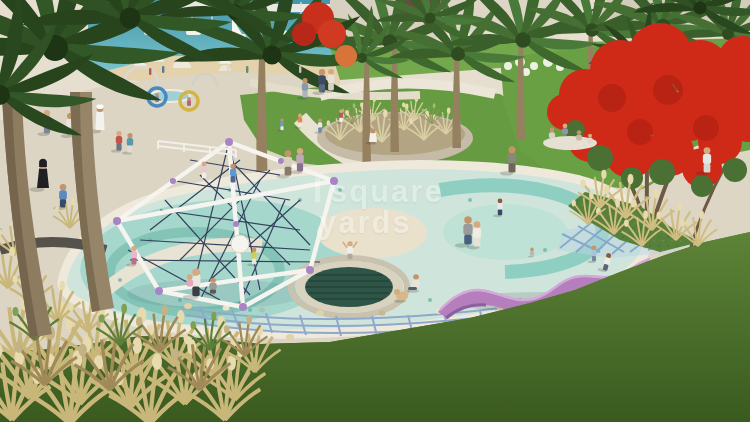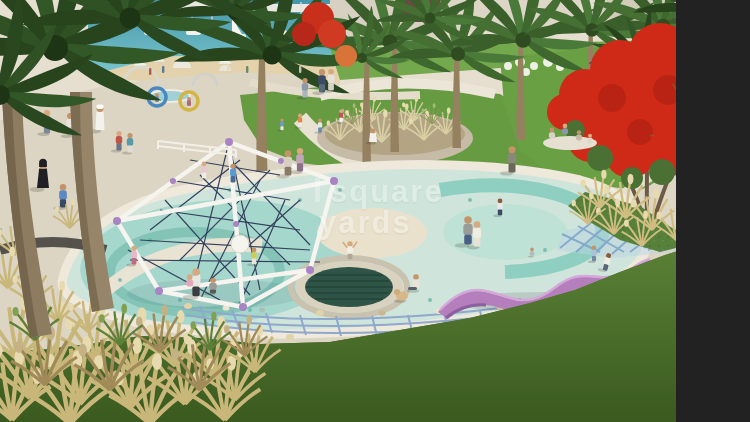--- a/index.html
+++ b/index.html
@@ -1,16 +1,16 @@
 <!DOCTYPE html>
 <html><head>
 <meta charset="utf-8">
 <style>
   html,body{margin:0;padding:0;background:#222;}
-  .stage{position:relative;width:676px;height:422px;overflow:hidden;
+  .stage{position:relative;width:750px;height:422px;overflow:hidden;
          font-family:"Liberation Sans",sans-serif;background:#dcd5c4;}
   .stage svg{position:absolute;left:0;top:0;}
   .sh{fill:rgba(40,40,25,.20);}
   .wm{position:absolute;color:#ffffff;opacity:.34;font-weight:bold;
       font-size:31px;letter-spacing:2px;line-height:1;
       text-shadow:0 1px 2px rgba(110,110,110,.4);user-select:none;}
   .wm1{left:330px;top:176px;}
   .wm2{left:319px;top:207px;}
   .wm-mark{position:absolute;left:315px;top:178px;width:5px;height:24px;
       background:#ffffff;opacity:.30;}

